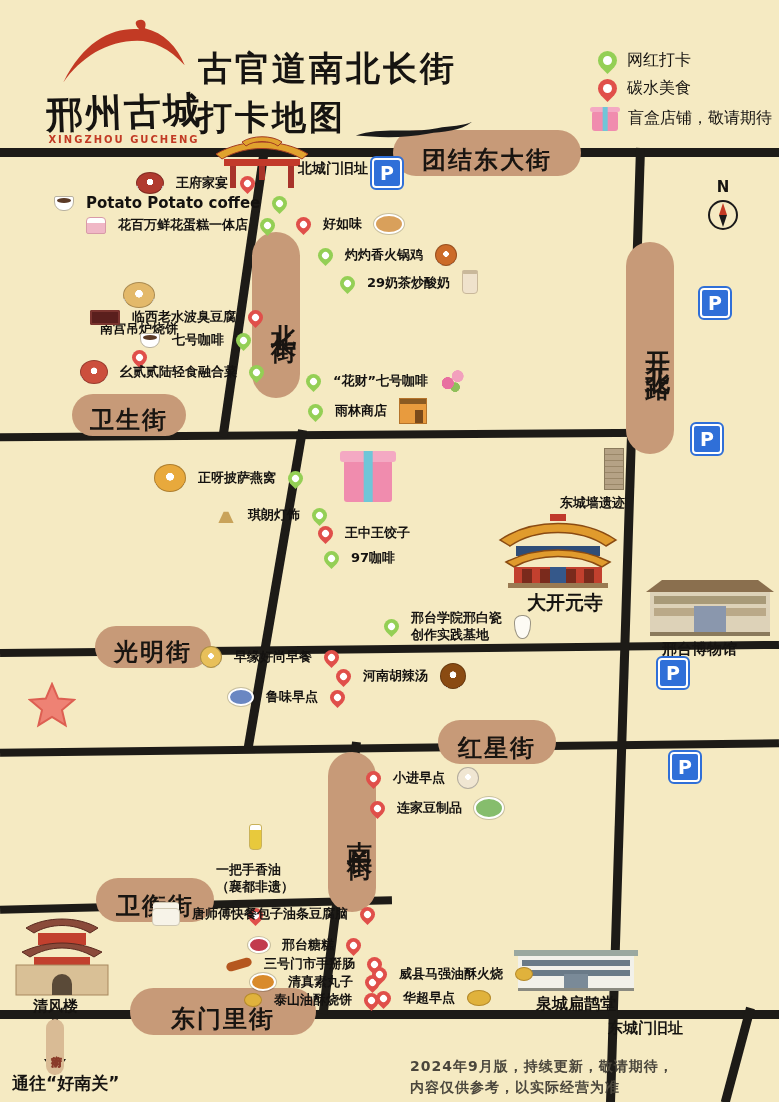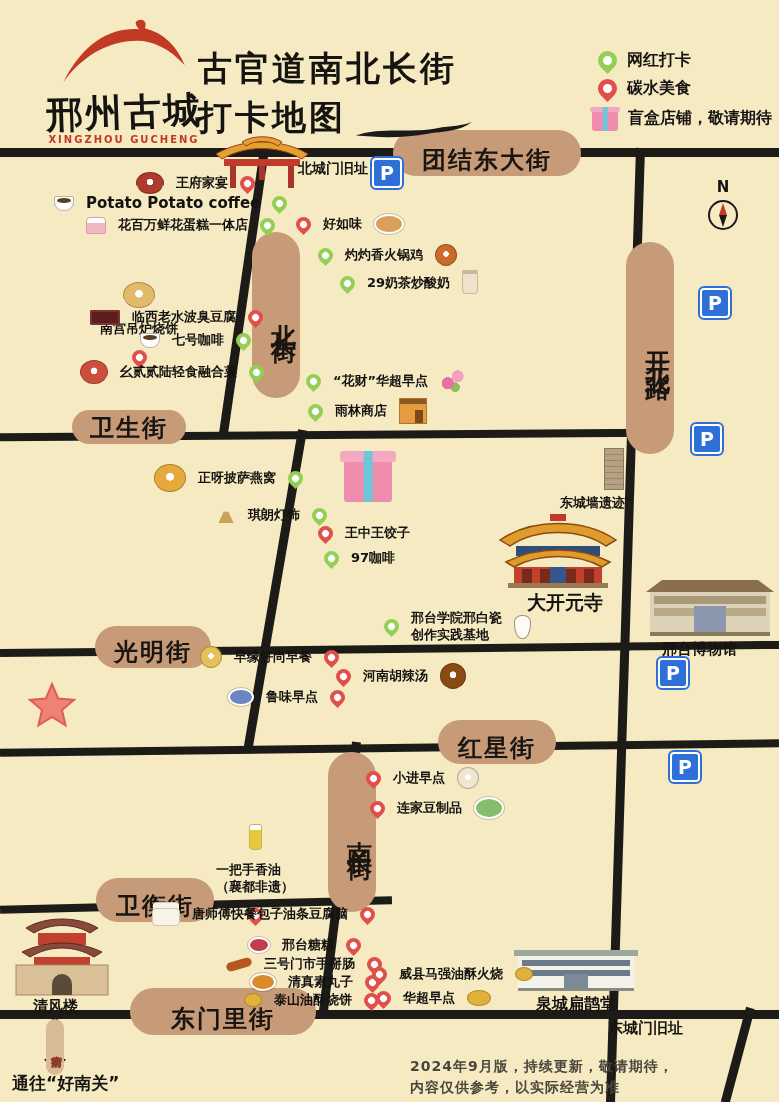--- a/index.html
+++ b/index.html
@@ -67,21 +67,21 @@
   .giftbox::before{content:"";position:absolute;left:-8%;right:-8%;top:-22%;height:26%;
     background:#f4a9c3;border-radius:3px;}
   .giftbox::after{content:"";position:absolute;left:50%;top:-22%;bottom:0;width:18%;
     transform:translateX(-50%);background:#6fc6d8;}
   
   .psign{position:absolute;display:flex;align-items:center;justify-content:center;z-index:3;
     background:var(--pblue);color:#fff;font-weight:800;font-size:19px;width:26px;height:26px;
     border:2px solid #fff;outline:2px solid var(--pblue);border-radius:4px;}
   
   .lrow{position:absolute;display:flex;align-items:center;gap:10px;z-index:4;}
-  .llabel{font-size:16px;font-weight:700;}
+  .llabel{font-size:16px;font-weight:400;}
   
   .logo{position:absolute;left:46px;top:16px;z-index:4;text-align:center;}
   .logo-cn{font-family:"DejaVu Serif","Liberation Serif",serif;font-size:37px;font-weight:900;
     letter-spacing:2px;transform:rotate(-2deg);line-height:1;}
   .logo-en{color:var(--logored);font-size:10px;font-weight:800;letter-spacing:2px;margin-top:3px;}
   .title{position:absolute;left:198px;top:44px;z-index:4;font-weight:900;font-size:34px;
     letter-spacing:3px;line-height:1.45;}
   .t2{display:flex;align-items:flex-end;gap:8px;}
   
   .lmk{position:absolute;font-weight:800;white-space:nowrap;z-index:3;}
@@ -117,21 +117,21 @@
 
   <div class="pill h" style="left:393px;top:130px;width:188px;height:46px;">
       <span>团结东大街</span>
     </div>
   <div class="pill v2" style="left:252px;top:232px;width:48px;height:166px;">
       <span>北长街</span>
     </div>
   <div class="pill v2" style="left:626px;top:242px;width:48px;height:212px;">
       <span>开元北路</span>
     </div>
-  <div class="pill h" style="left:72px;top:410px;width:114px;height:34px;">
+  <div class="pill h" style="left:72px;top:394px;width:114px;height:42px;">
       <span>卫生街</span>
     </div>
   <div class="pill h" style="left:95px;top:626px;width:116px;height:42px;">
       <span>光明街</span>
     </div>
   <div class="pill h" style="left:438px;top:720px;width:118px;height:44px;">
       <span>红星街</span>
     </div>
   <div class="pill v2" style="left:328px;top:752px;width:48px;height:160px;">
       <span>南长街</span>
@@ -299,21 +299,21 @@
         <span class="plabel">七号咖啡</span>
         <span class="pin pin-green"></span>
       </div>
       <div class="poi" style="left: 80px; top: 360px;">
         <span class="fic ic-round" style="--c: #cc4f3d; width: 26px; height: 22px;"></span>
         <span class="plabel">幺贰贰陆轻食融合菜</span>
         <span class="pin pin-green"></span>
       </div>
       <div class="poi" style="left: 306px; top: 370px;">
         <span class="pin pin-green"></span>
-        <span class="plabel">“花财”华超早点</span>
+        <span class="plabel">“花财”七号咖啡</span>
         <span class="fic ic-flower"></span>
       </div>
       <div class="poi" style="left: 308px; top: 398px;">
         <span class="pin pin-green"></span>
         <span class="plabel">雨林商店</span>
         <span class="fic ic-shop"></span>
       </div>
       <div class="poi" style="left: 154px; top: 464px;">
         <span class="fic ic-round" style="--c: #e8a93c; width: 30px; height: 26px;"></span>
         <span class="plabel">正呀披萨燕窝</span>

